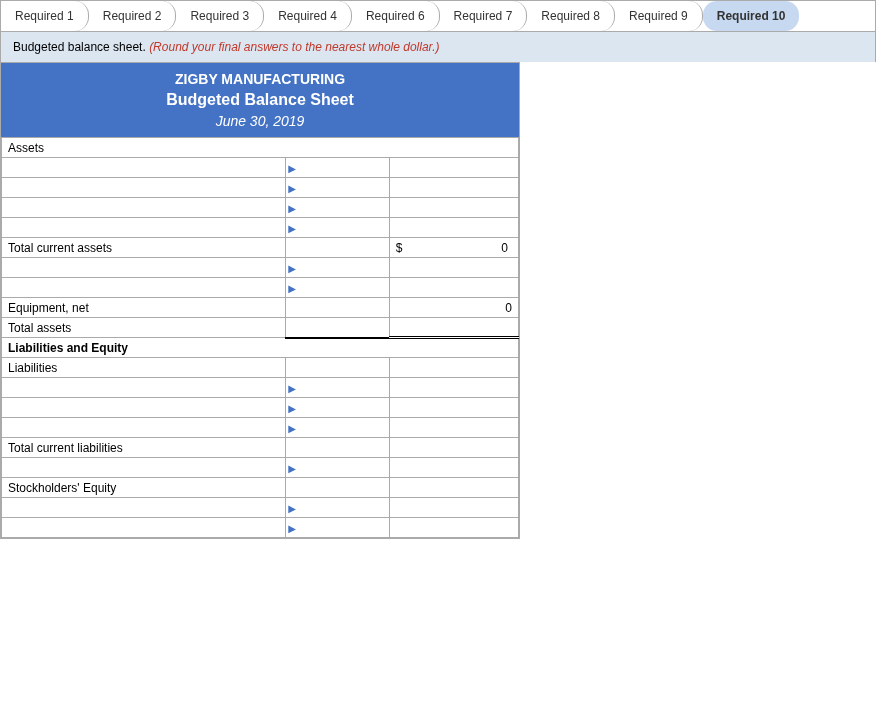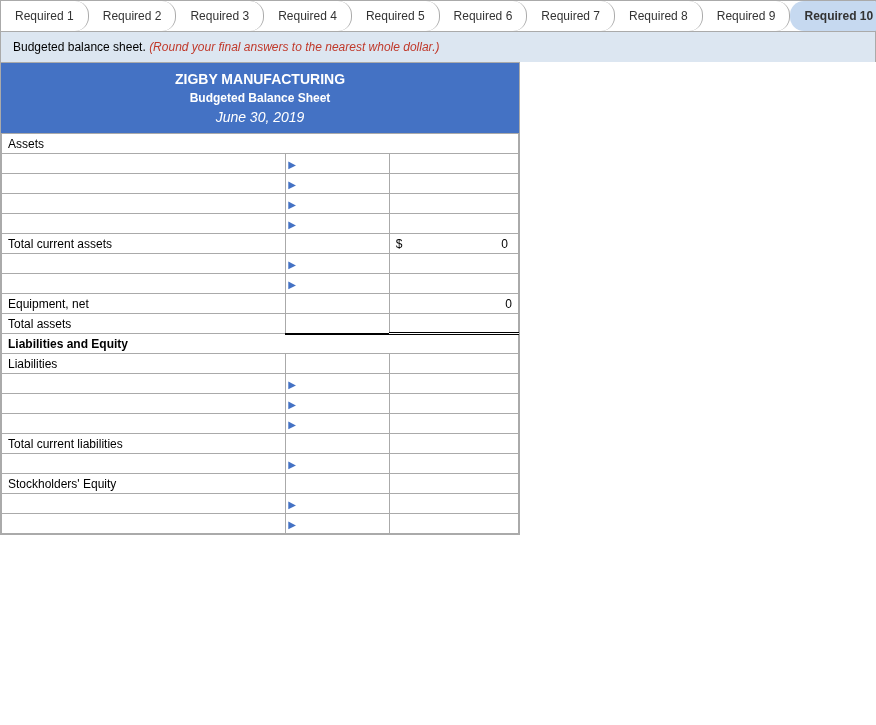--- a/index.html
+++ b/index.html
@@ -53,21 +53,21 @@
       color: #fff;
       text-align: center;
       padding: 4px 0;
     }
     .sheet-header .company-name {
       font-weight: bold;
       font-size: 14px;
       padding: 4px 0 2px;
     }
     .sheet-header .sheet-title {
-      font-size: 12px;
+      font-size: 16px;
       font-weight: bold;
       padding: 2px 0;
     }
     .sheet-header .sheet-date {
       font-size: 14px;
       font-style: italic;
       padding: 2px 0 4px;
     }
 
     
@@ -123,21 +123,20 @@
     }
   </style>
 </head>
 <body>
 
 <div class="tabs-container">
   <div class="tab">Required 1</div>
   <div class="tab">Required 2</div>
   <div class="tab">Required 3</div>
   <div class="tab">Required 4</div>
-  <div class="tab">Required 5</div>
   <div class="tab">Required 6</div>
   <div class="tab">Required 7</div>
   <div class="tab">Required 8</div>
   <div class="tab">Required 9</div>
   <div class="tab active">Required 10</div>
 </div>
 
 <div class="info-bar">
   <span>Budgeted balance sheet.</span>
   <span class="highlight">(Round your final answers to the nearest whole dollar.)</span>

